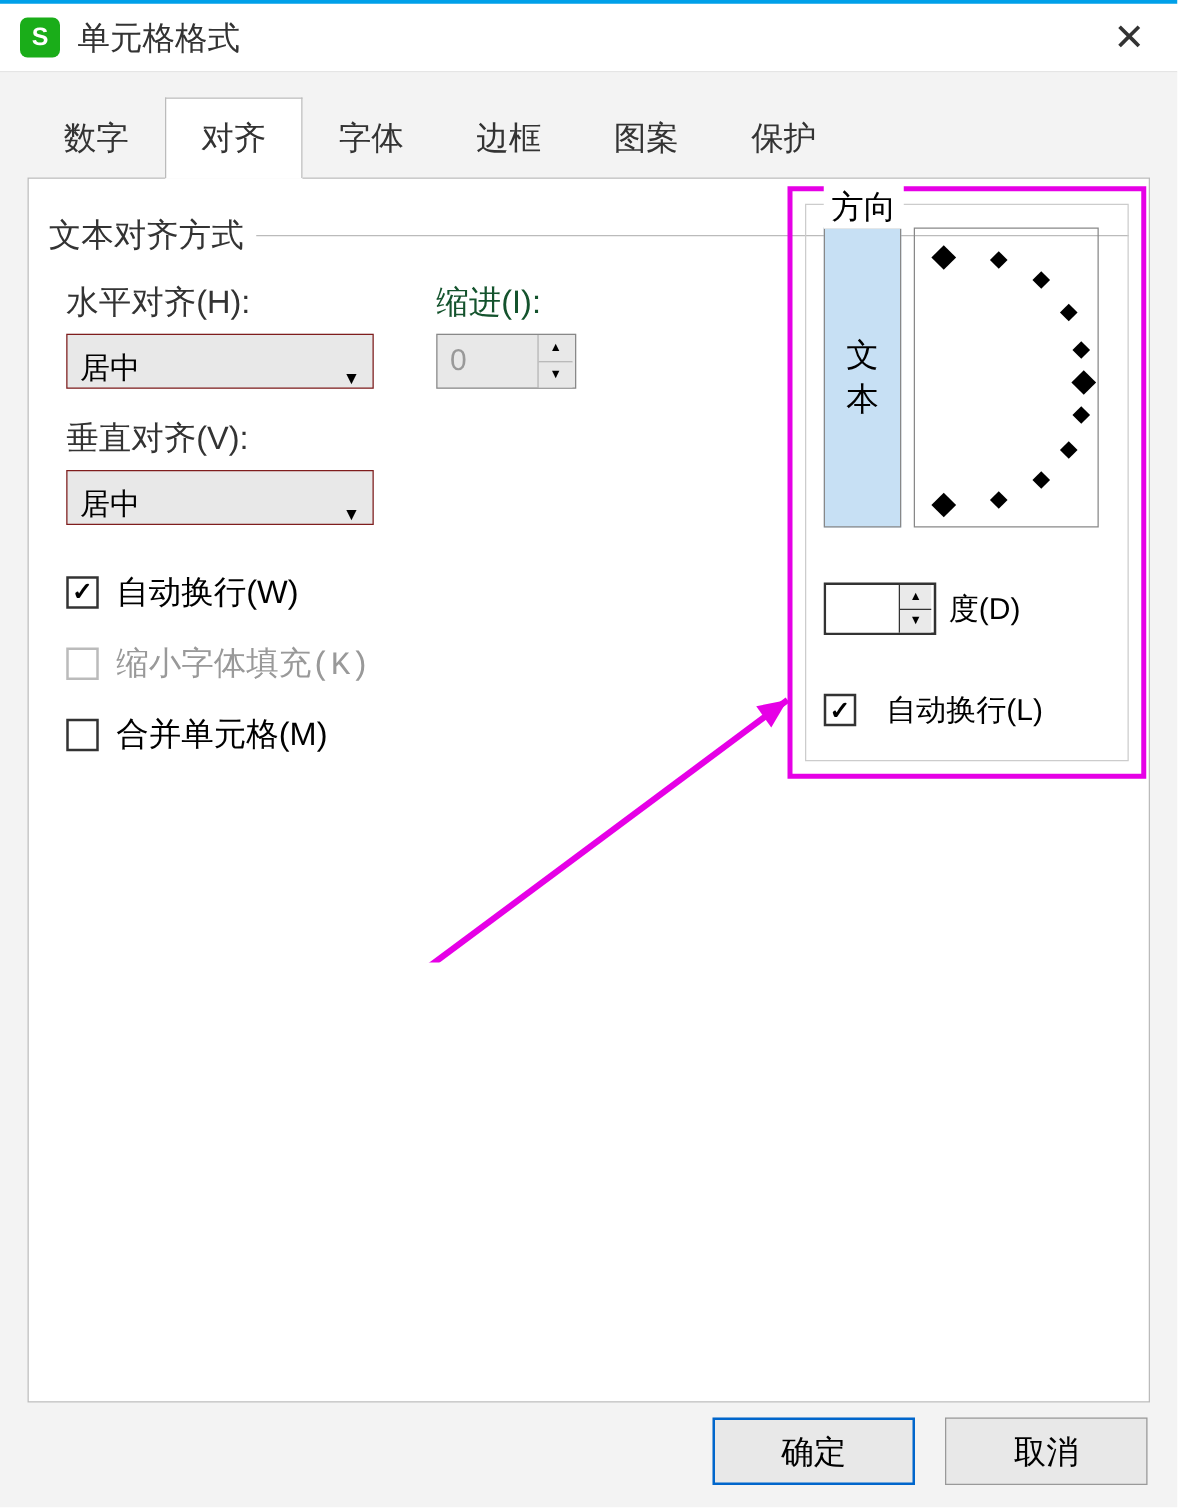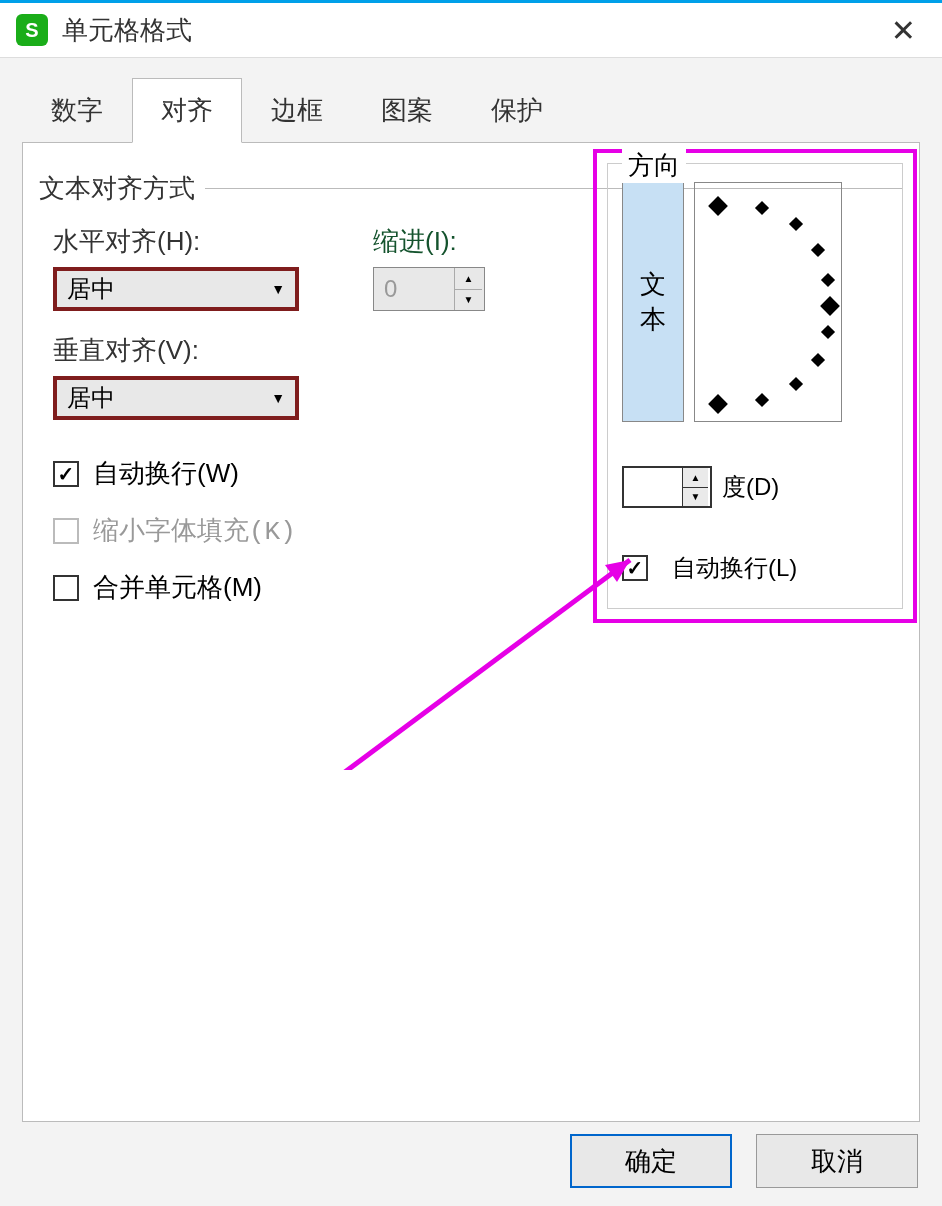--- a/index.html
+++ b/index.html
@@ -87,24 +87,24 @@
   height: 1px;
   background: #bbb;
   margin-left: 10px;
 }
 .form-row { margin-left: 14px; margin-bottom: 8px; }
 .form-label { font-size: 26px; color: #333; margin-bottom: 8px; display: block; }
 .form-label.disabled { color: #14532d; }
 .select {
   width: 246px;
   height: 44px;
-  border: 4px solid #7f1d1d;
+  border: 1px solid #7f1d1d;
   background: #e8e8e8;
   display: flex;
-  align-items: center;
+  align-items: flex-end;
   padding: 0 10px;
   font-size: 24px;
   cursor: pointer;
   position: relative;
 }
 .select::after {
   content: "▼";
   position: absolute;
   right: 10px;
   font-size: 14px;
@@ -139,21 +139,21 @@
   flex: 1;
   display: flex;
   align-items: center;
   justify-content: center;
   font-size: 10px;
   background: #e8e8e8;
   border-bottom: 1px solid #aaa;
   cursor: pointer;
 }
 .spinner-btn:last-child { border-bottom: none; }
-.row-flex { display: flex; gap: 74px; align-items: flex-end; margin-left: 14px; margin-bottom: 22px; }
+.row-flex { display: flex; gap: 50px; align-items: flex-end; margin-left: 14px; margin-bottom: 22px; }
 .checkbox-row {
   display: flex;
   align-items: center;
   margin-left: 14px;
   margin-bottom: 22px;
   font-size: 26px;
 }
 .checkbox {
   width: 26px;
   height: 26px;
@@ -168,21 +168,21 @@
   content: "✓";
   font-size: 20px;
   font-weight: bold;
 }
 .checkbox.disabled { border-color: #bbb; }
 .checkbox-row.disabled { color: #999; font-family: Liberation Mono, monospace; }
 .orientation-box {
   position: absolute;
   top: 6px;
   right: 2px;
-  width: 324px;
+  width: 287px;
   border: 4px solid #e600e6;
   padding: 10px;
 }
 .orientation-inner-fieldset {
   border: 1px solid #ccc;
   padding: 18px 14px 24px 14px;
   position: relative;
 }
 .orientation-legend {
   position: absolute;
@@ -281,20 +281,21 @@
 <div class="titlebar">
   <div class="app-icon">S</div>
   <div class="title">单元格格式</div>
   <div class="close">✕</div>
 </div>
 
 <div class="content-area">
   <div class="tabs">
     <div class="tab">数字</div>
     <div class="tab active">对齐</div>
+    <div class="tab">字体</div>
     <div class="tab">边框</div>
     <div class="tab">图案</div>
     <div class="tab">保护</div>
   </div>
 
   <div class="panel">
 
     <div class="section-title">
       <span>文本对齐方式</span>
       <div class="line"></div>

